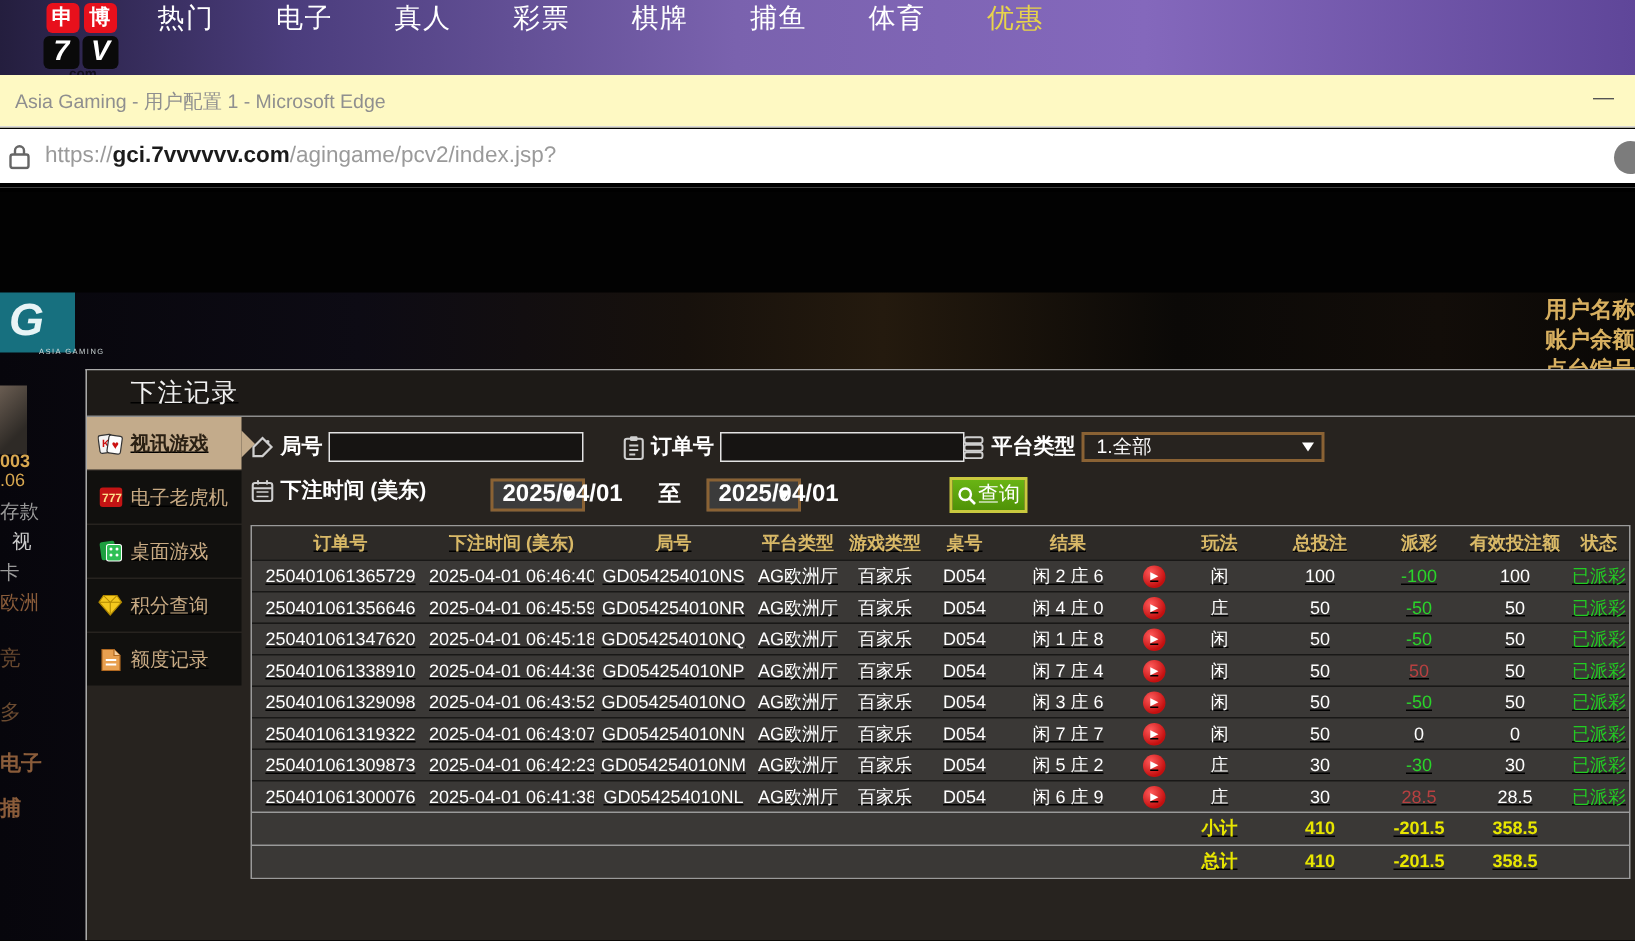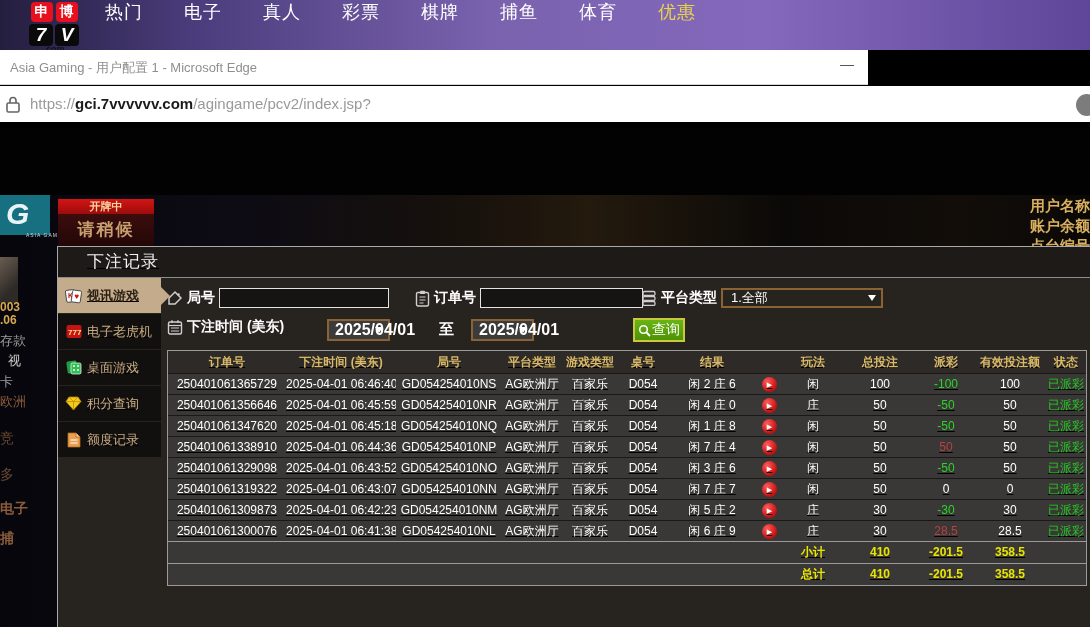--- a/index.html
+++ b/index.html
@@ -16,21 +16,21 @@
     font-size:14px; font-weight:bold; display:flex; align-items:center; justify-content:center; }
   .logo-7v { display:flex; gap:2px; justify-content:center; margin-top:2px; }
   .logo-tile { width:24px; height:22px; background:#0a0a0a; border-radius:4px; color:#fff;
     font-size:19px; font-weight:bold; font-style:italic; display:flex; align-items:center; justify-content:center; }
   .logo-com { text-align:center; color:#120f1e; font-size:9px; font-weight:bold; line-height:6px; }
   .nav-items { position:absolute; left:105px; top:0; height:50px; display:flex; gap:41px; }
   .nav-item { color:#ffffff; font-size:18px; letter-spacing:1px; cursor:pointer; }
   .nav-item.hl { color:#e8d44a; }
 
   
-  .titlebar { position:absolute; left:0; top:50px; width:868px; height:35px; background:#ffffff;
+  .titlebar { position:absolute; left:0; top:50px; width:1090px; height:35px; background:#fef9c3;
     border-bottom:1px solid #d8d8d8; }
   .titlebar-text { position:absolute; left:10px; top:9px; color:#8f8f8f; font-size:13px; }
   .win-min { position:absolute; right:14px; top:6px; color:#555; font-size:14px; }
   .urlbar { position:absolute; left:0; top:86px; width:1090px; height:39px; background:#ffffff;
     border-bottom:3px solid #000; }
   .lock-icon { position:absolute; left:6px; top:10px; }
   .url-text { position:absolute; left:30px; top:9px; font-size:15px; color:#9a9a9a; }
   .url-text b { color:#1b1b1b; font-weight:bold; }
   .url-gear { position:absolute; right:-8px; top:8px; width:22px; height:22px; border-radius:50%;
     background:#7c7c7c; }
@@ -144,31 +144,27 @@
         </svg>
     </span>
     <div class="url-text"><span>https://</span><b>gci.7vvvvvv.com</b><span>/agingame/pcv2/index.jsp?</span></div>
     <div class="url-gear"></div>
   </div>
 
   <div class="blackband"></div>
   <div class="scene"></div>
   <div class="g-logo">G</div>
   <div class="g-logo-sub">ASIA GAMING</div>
-  <div class="deal-banner">
-    <div class="deal-top">开牌中</div>
-    <div class="deal-bottom">请稍候</div>
-  </div>
   <div class="right-frag" style="top:197px;">用户名称</div>
   <div class="right-frag" style="top:217px;">账户余额</div>
   <div class="right-frag" style="top:237px;">点台编号</div>
 
   <div class="avatar"></div>
   <div class="left-frag" style="top:300px;color:#d8a850;font-size:12px;font-weight:bold;">003</div>
-  <div class="left-frag" style="top:313px;color:#d8a850;font-size:12px;font-weight:bold;">.06</div>
+  <div class="left-frag" style="top:313px;color:#d8a850;font-size:12px;font-weight:normal;">.06</div>
   <div class="left-frag" style="top:332px;color:#9a9a9a;font-size:13px;">存款</div>
   <div class="left-frag" style="top:352px;left:8px;color:#cccccc;font-size:13px;">视</div>
   <div class="left-frag" style="top:373px;color:#9a9a9a;font-size:13px;">卡</div>
   <div class="left-frag" style="top:393px;color:#8a5c3a;font-size:13px;">欧洲</div>
   <div class="left-frag" style="top:430px;color:#6a4a30;font-size:14px;">竞</div>
   <div class="left-frag" style="top:466px;color:#6a4a30;font-size:14px;">多</div>
   <div class="left-frag" style="top:500px;color:#8a5c3a;font-size:14px;font-weight:bold;">电子</div>
   <div class="left-frag" style="top:530px;color:#8a5c3a;font-size:14px;font-weight:bold;">捕</div>
 
   <div class="panel">

